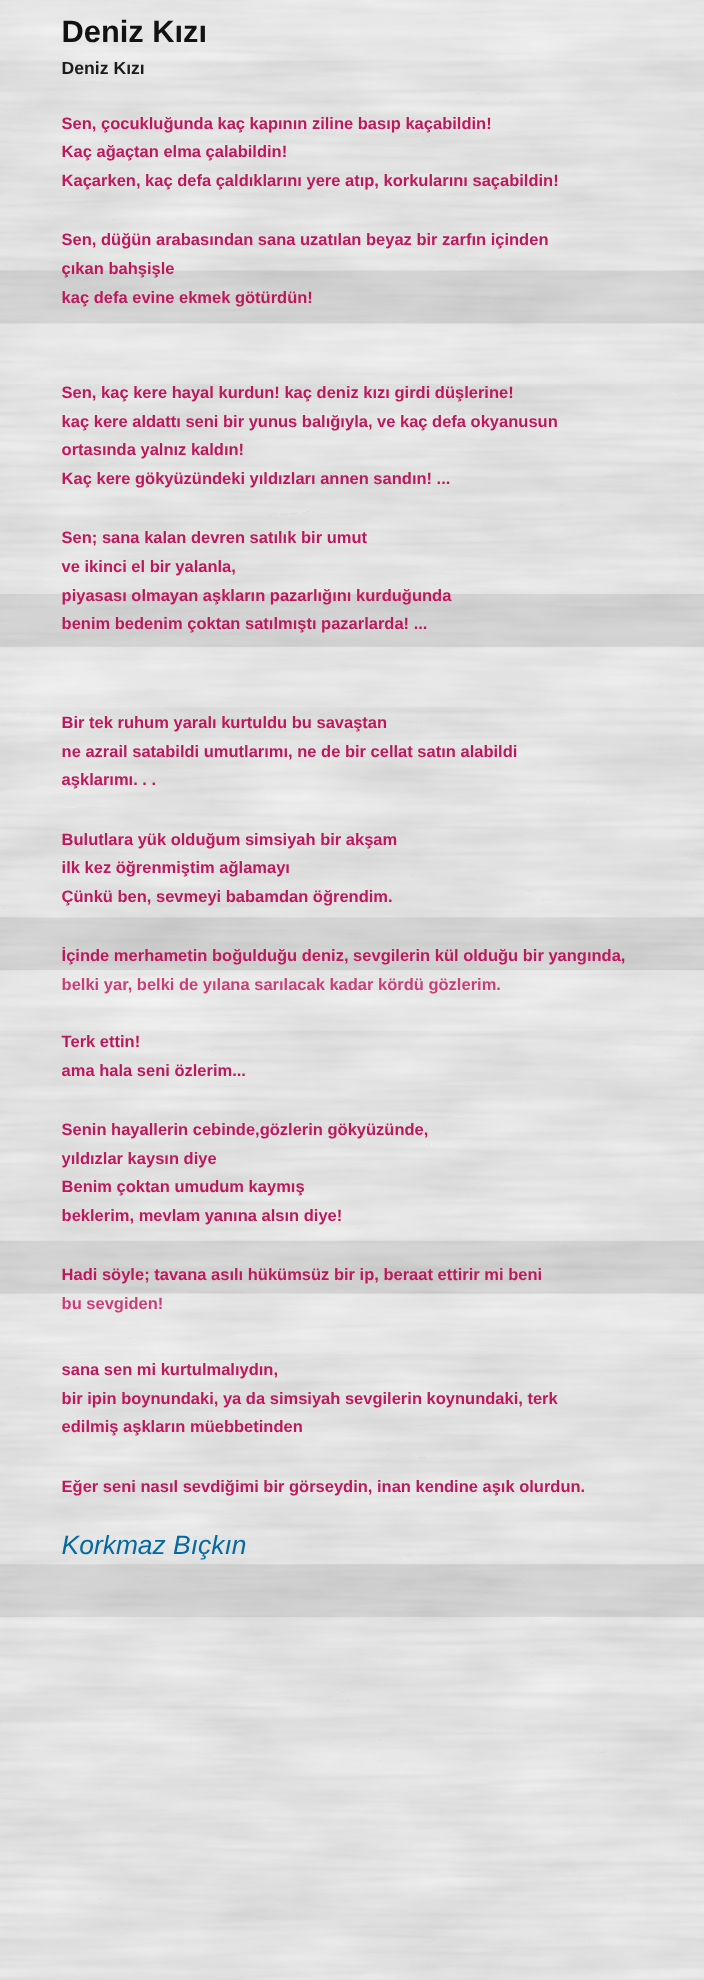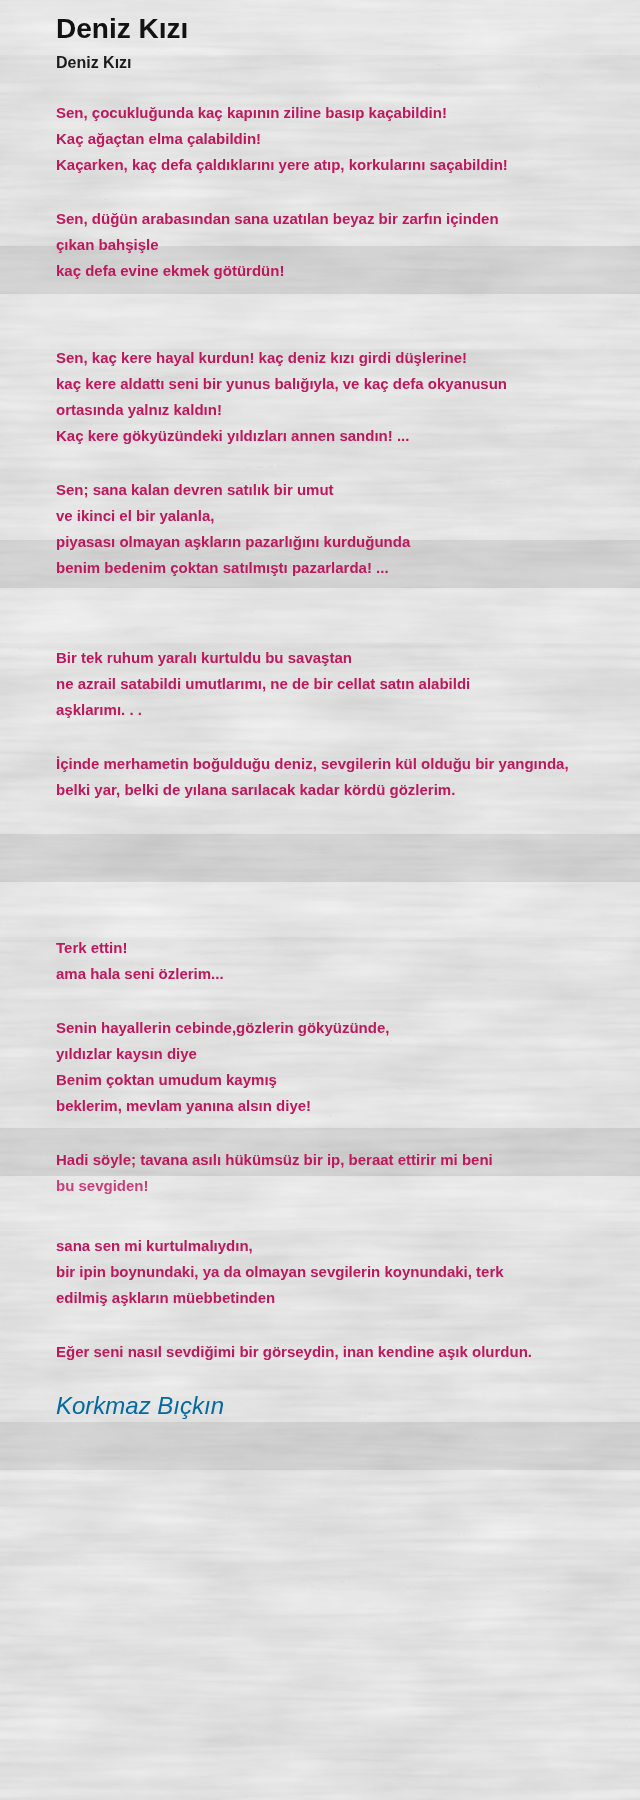--- a/index.html
+++ b/index.html
@@ -156,20 +156,25 @@
   </div>
 
   <div class="section section-3">
     <div class="stanzas">
         <div class="stanza">
           <p class="line">Bir tek ruhum yaralı kurtuldu bu savaştan</p>
           <p class="line">ne azrail satabildi umutlarımı, ne de bir cellat satın alabildi</p>
           <p class="line">aşklarımı. . .</p>
         </div>
         <div class="stanza">
+          <p class="line">Bulutlara yük olduğum simsiyah bir akşam</p>
+          <p class="line">ilk kez öğrenmiştim ağlamayı</p>
+          <p class="line">Çünkü ben, sevmeyi babamdan öğrendim.</p>
+        </div>
+        <div class="stanza">
           <p class="line">İçinde merhametin boğulduğu deniz, sevgilerin kül olduğu bir yangında,</p>
           <p class="line">belki yar, belki de yılana sarılacak kadar kördü gözlerim.</p>
         </div>
       </div>
   </div>
 
   <div class="section section-4">
     <div class="stanzas">
         <div class="stanza">
           <p class="line">Terk ettin!</p>
@@ -185,21 +190,21 @@
           <p class="line">Hadi söyle; tavana asılı hükümsüz bir ip, beraat ettirir mi beni</p>
           <p class="line">bu sevgiden!</p>
         </div>
       </div>
   </div>
 
   <div class="section section-5">
     <div class="stanzas">
         <div class="stanza">
           <p class="line">sana sen mi kurtulmalıydın,</p>
-          <p class="line">bir ipin boynundaki, ya da olmayan sevgilerin koynundaki, terk</p>
+          <p class="line">bir ipin boynundaki, ya da simsiyah sevgilerin koynundaki, terk</p>
           <p class="line">edilmiş aşkların müebbetinden</p>
         </div>
         <div class="stanza">
           <p class="line">Eğer seni nasıl sevdiğimi bir görseydin, inan kendine aşık olurdun.</p>
         </div>
       </div>
     <div class="author-signature">Korkmaz Bıçkın</div>
   </div>
 
 </div>

